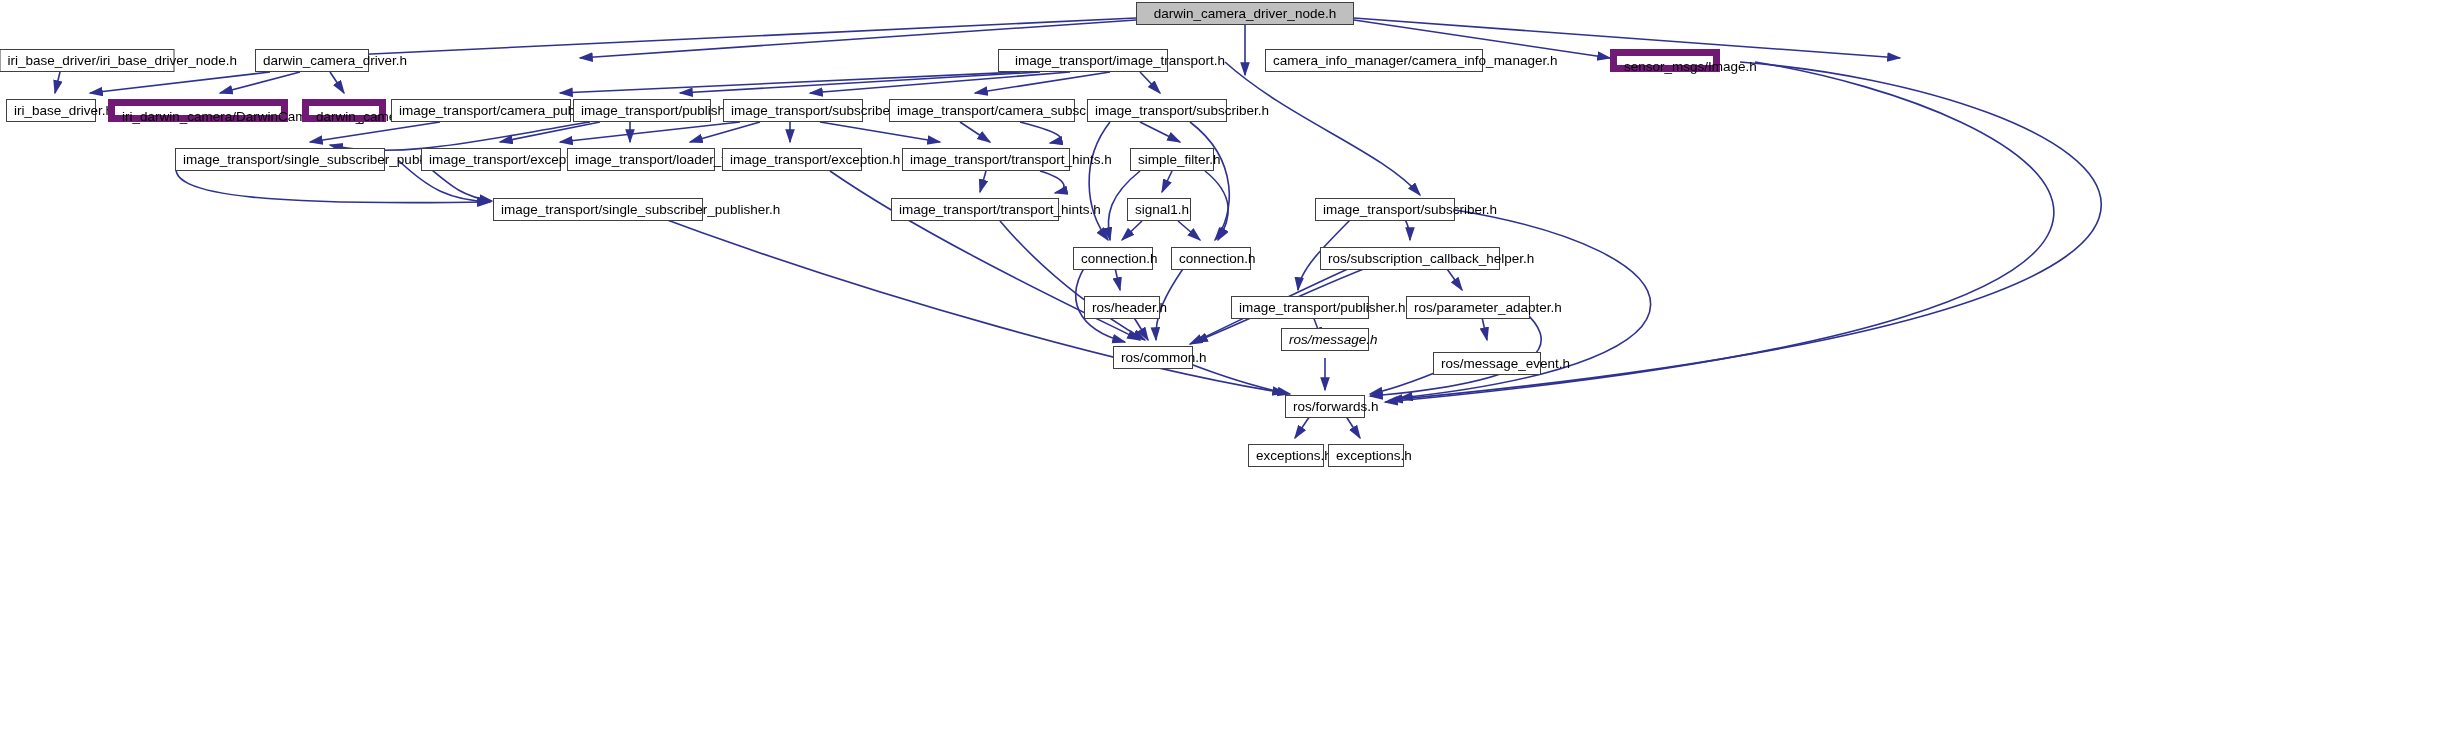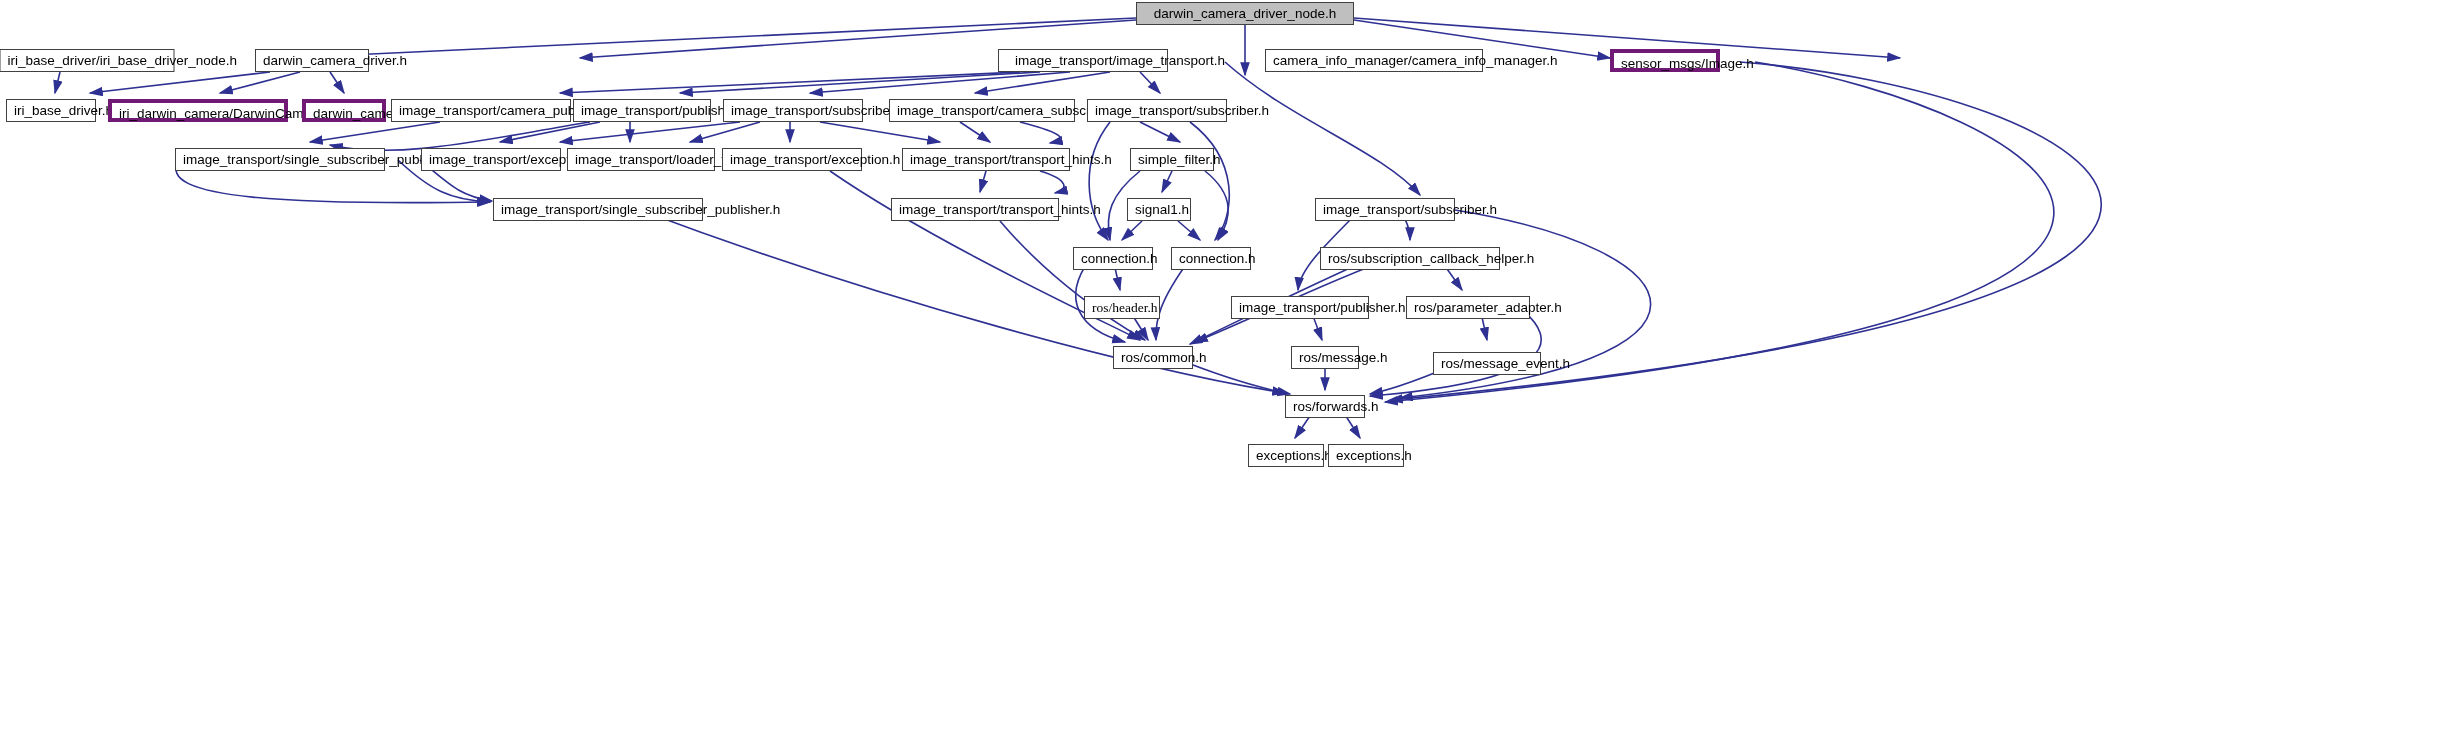--- a/index.html
+++ b/index.html
@@ -36,21 +36,21 @@
     border: 1px solid #404040;
     padding: 0 7px;
     transform: translateX(-50%);
   }
   .node.root {
     background: #bfbfbf;
     border: 1px solid #404040;
   }
   .node.ext {
     background: #ffffff;
-    border: 4px solid #701a75;
+    border: 7px solid #701a75;
     color: #000000;
   }
 </style>
 </head>
 <body>
 
 <div id="graph">
   <svg id="edges" viewBox="0 0 2463 736">
     <defs>
       <marker id="ah" markerWidth="9" markerHeight="9" refX="8" refY="3" orient="auto" markerUnits="strokeWidth">
@@ -169,22 +169,22 @@
     <div class="node" style="left: 792px; top: 148px; width: 140px;">image_transport/exception.h</div>
     <div class="node" style="left: 986px; top: 148px; width: 168px;">image_transport/transport_hints.h</div>
     <div class="node" style="left: 1172px; top: 148px; width: 84px;">simple_filter.h</div>
     <div class="node" style="left: 598px; top: 198px; width: 210px;">image_transport/single_subscriber_publisher.h</div>
     <div class="node" style="left: 975px; top: 198px; width: 168px;">image_transport/transport_hints.h</div>
     <div class="node" style="left: 1159px; top: 198px; width: 64px;">signal1.h</div>
     <div class="node" style="left: 1385px; top: 198px; width: 140px;">image_transport/subscriber.h</div>
     <div class="node" style="left: 1113px; top: 247px; width: 80px;">connection.h</div>
     <div class="node" style="left: 1211px; top: 247px; width: 80px;">connection.h</div>
     <div class="node" style="left: 1410px; top: 247px; width: 180px;">ros/subscription_callback_helper.h</div>
-    <div class="node" style="left: 1122px; top: 296px; width: 76px; font-family: Liberation Serif, serif;">ros/header.h</div>
+    <div class="node" style="left: 1122px; top: 296px; width: 76px;">ros/header.h</div>
     <div class="node" style="left: 1300px; top: 296px; width: 138px;">image_transport/publisher.h</div>
     <div class="node" style="left: 1468px; top: 296px; width: 124px;">ros/parameter_adapter.h</div>
     <div class="node" style="left: 1153px; top: 346px; width: 80px;">ros/common.h</div>
-    <div class="node" style="left: 1325px; top: 346px; width: 68px;">ros/message.h</div>
+    <div class="node" style="left: 1325px; top: 328px; width: 88px; font-style: italic;">ros/message.h</div>
     <div class="node" style="left: 1487px; top: 346px; width: 108px; margin-top: 6px;">ros/message_event.h</div>
     <div class="node" style="left: 1325px; top: 395px; width: 80px;">ros/forwards.h</div>
     <div class="node" style="left: 1286px; top: 444px; width: 76px;">exceptions.h</div>
     <div class="node" style="left: 1366px; top: 444px; width: 76px;">exceptions.h</div>
   </div>
 
 </body></html>

